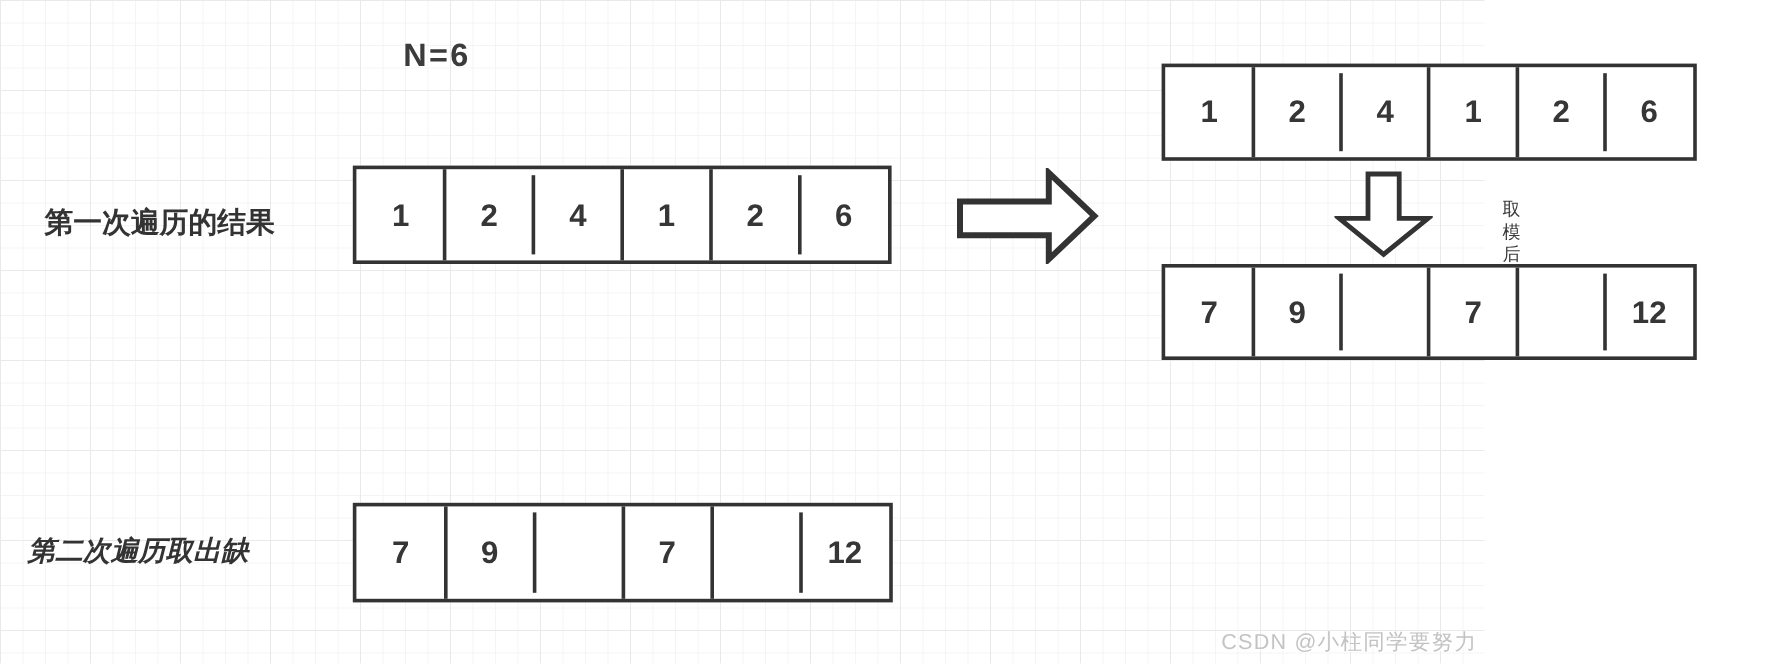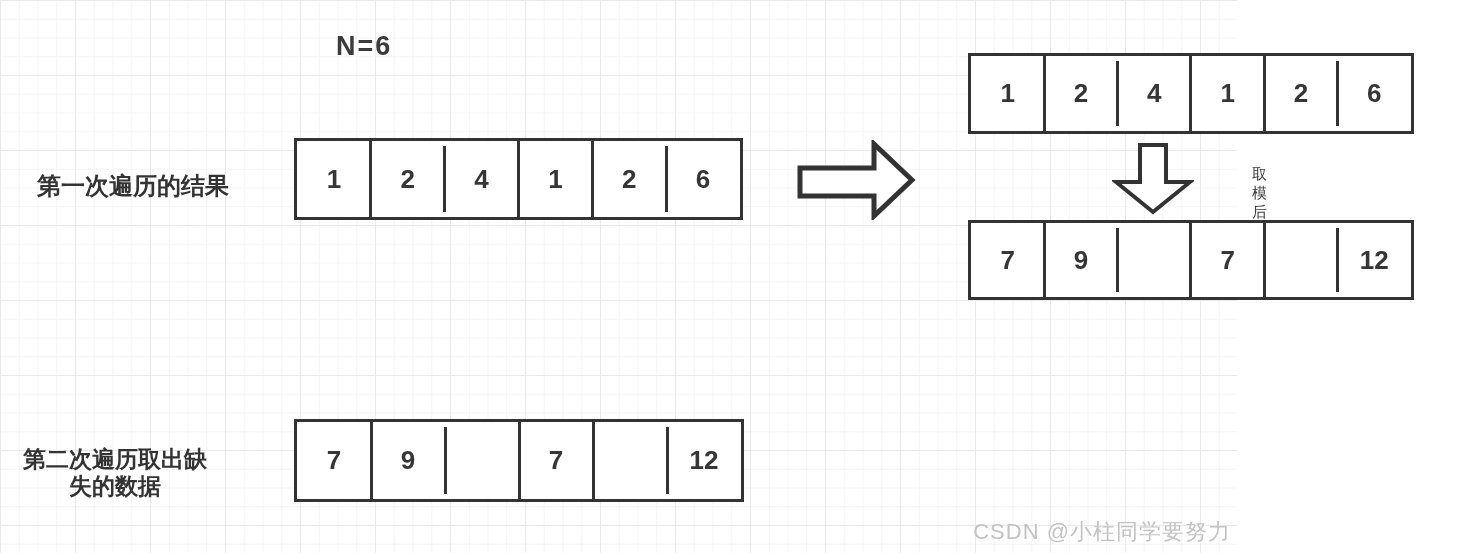--- a/index.html
+++ b/index.html
@@ -26,21 +26,21 @@
     left: 336px; top: 31px;
     font-size: 27px; font-weight: bold; color: #3b3b3b;
     letter-spacing: 2px;
   }
 
   .side-label {
     font-weight: bold; color: #333333;
     text-align: center; line-height: 27px;
   }
   .label-first { left: 20px; top: 172px; width: 226px; font-size: 24px; text-align: center; }
-  .label-second { left: 0px; top: 446px; width: 230px; font-size: 23px; }
+  .label-second { left: 0px; top: 446px; width: 230px; font-size: 23px; font-style: italic; }
 
   .array {
     display: flex;
     border: 3px solid #333333;
     background: #ffffff;
   }
   .array .cell {
     flex: 1 1 0;
     display: flex; align-items: center; justify-content: center;
     font-size: 26px; font-weight: bold; color: #363636;
@@ -66,21 +66,21 @@
   .right-arrow { left: 796px; top: 140px; width: 120px; height: 80px; }
   .down-arrow  { left: 1112px; top: 142px; width: 82px; height: 73px; }
 
   .mod-label {
     left: 1252px; top: 165px;
     font-size: 15px; color: #3a3a3a;
   }
 
   .watermark {
     right: 6px; bottom: 6px;
-    font-size: 22px;
+    font-size: 18px;
     color: #c3c3c3;
     text-shadow: 1px 1px 0 #ffffff;
     letter-spacing: 1px;
     margin-top: 12px;
   }
 </style>
 </head>
 <body>
 
 <div class="canvas">
@@ -121,21 +121,20 @@
     <div class="cell">7</div>
     <div class="cell">9</div>
     <div class="cell"></div>
     <div class="cell">7</div>
     <div class="cell"></div>
     <div class="cell">12</div>
   </div>
 
   <div class="abs side-label label-second">
     <div>第二次遍历取出缺</div>
-    <div>失的数据</div>
   </div>
 
   <div class="abs array arr-second">
     <div class="cell">7</div>
     <div class="cell">9</div>
     <div class="cell"></div>
     <div class="cell">7</div>
     <div class="cell"></div>
     <div class="cell">12</div>
   </div>

